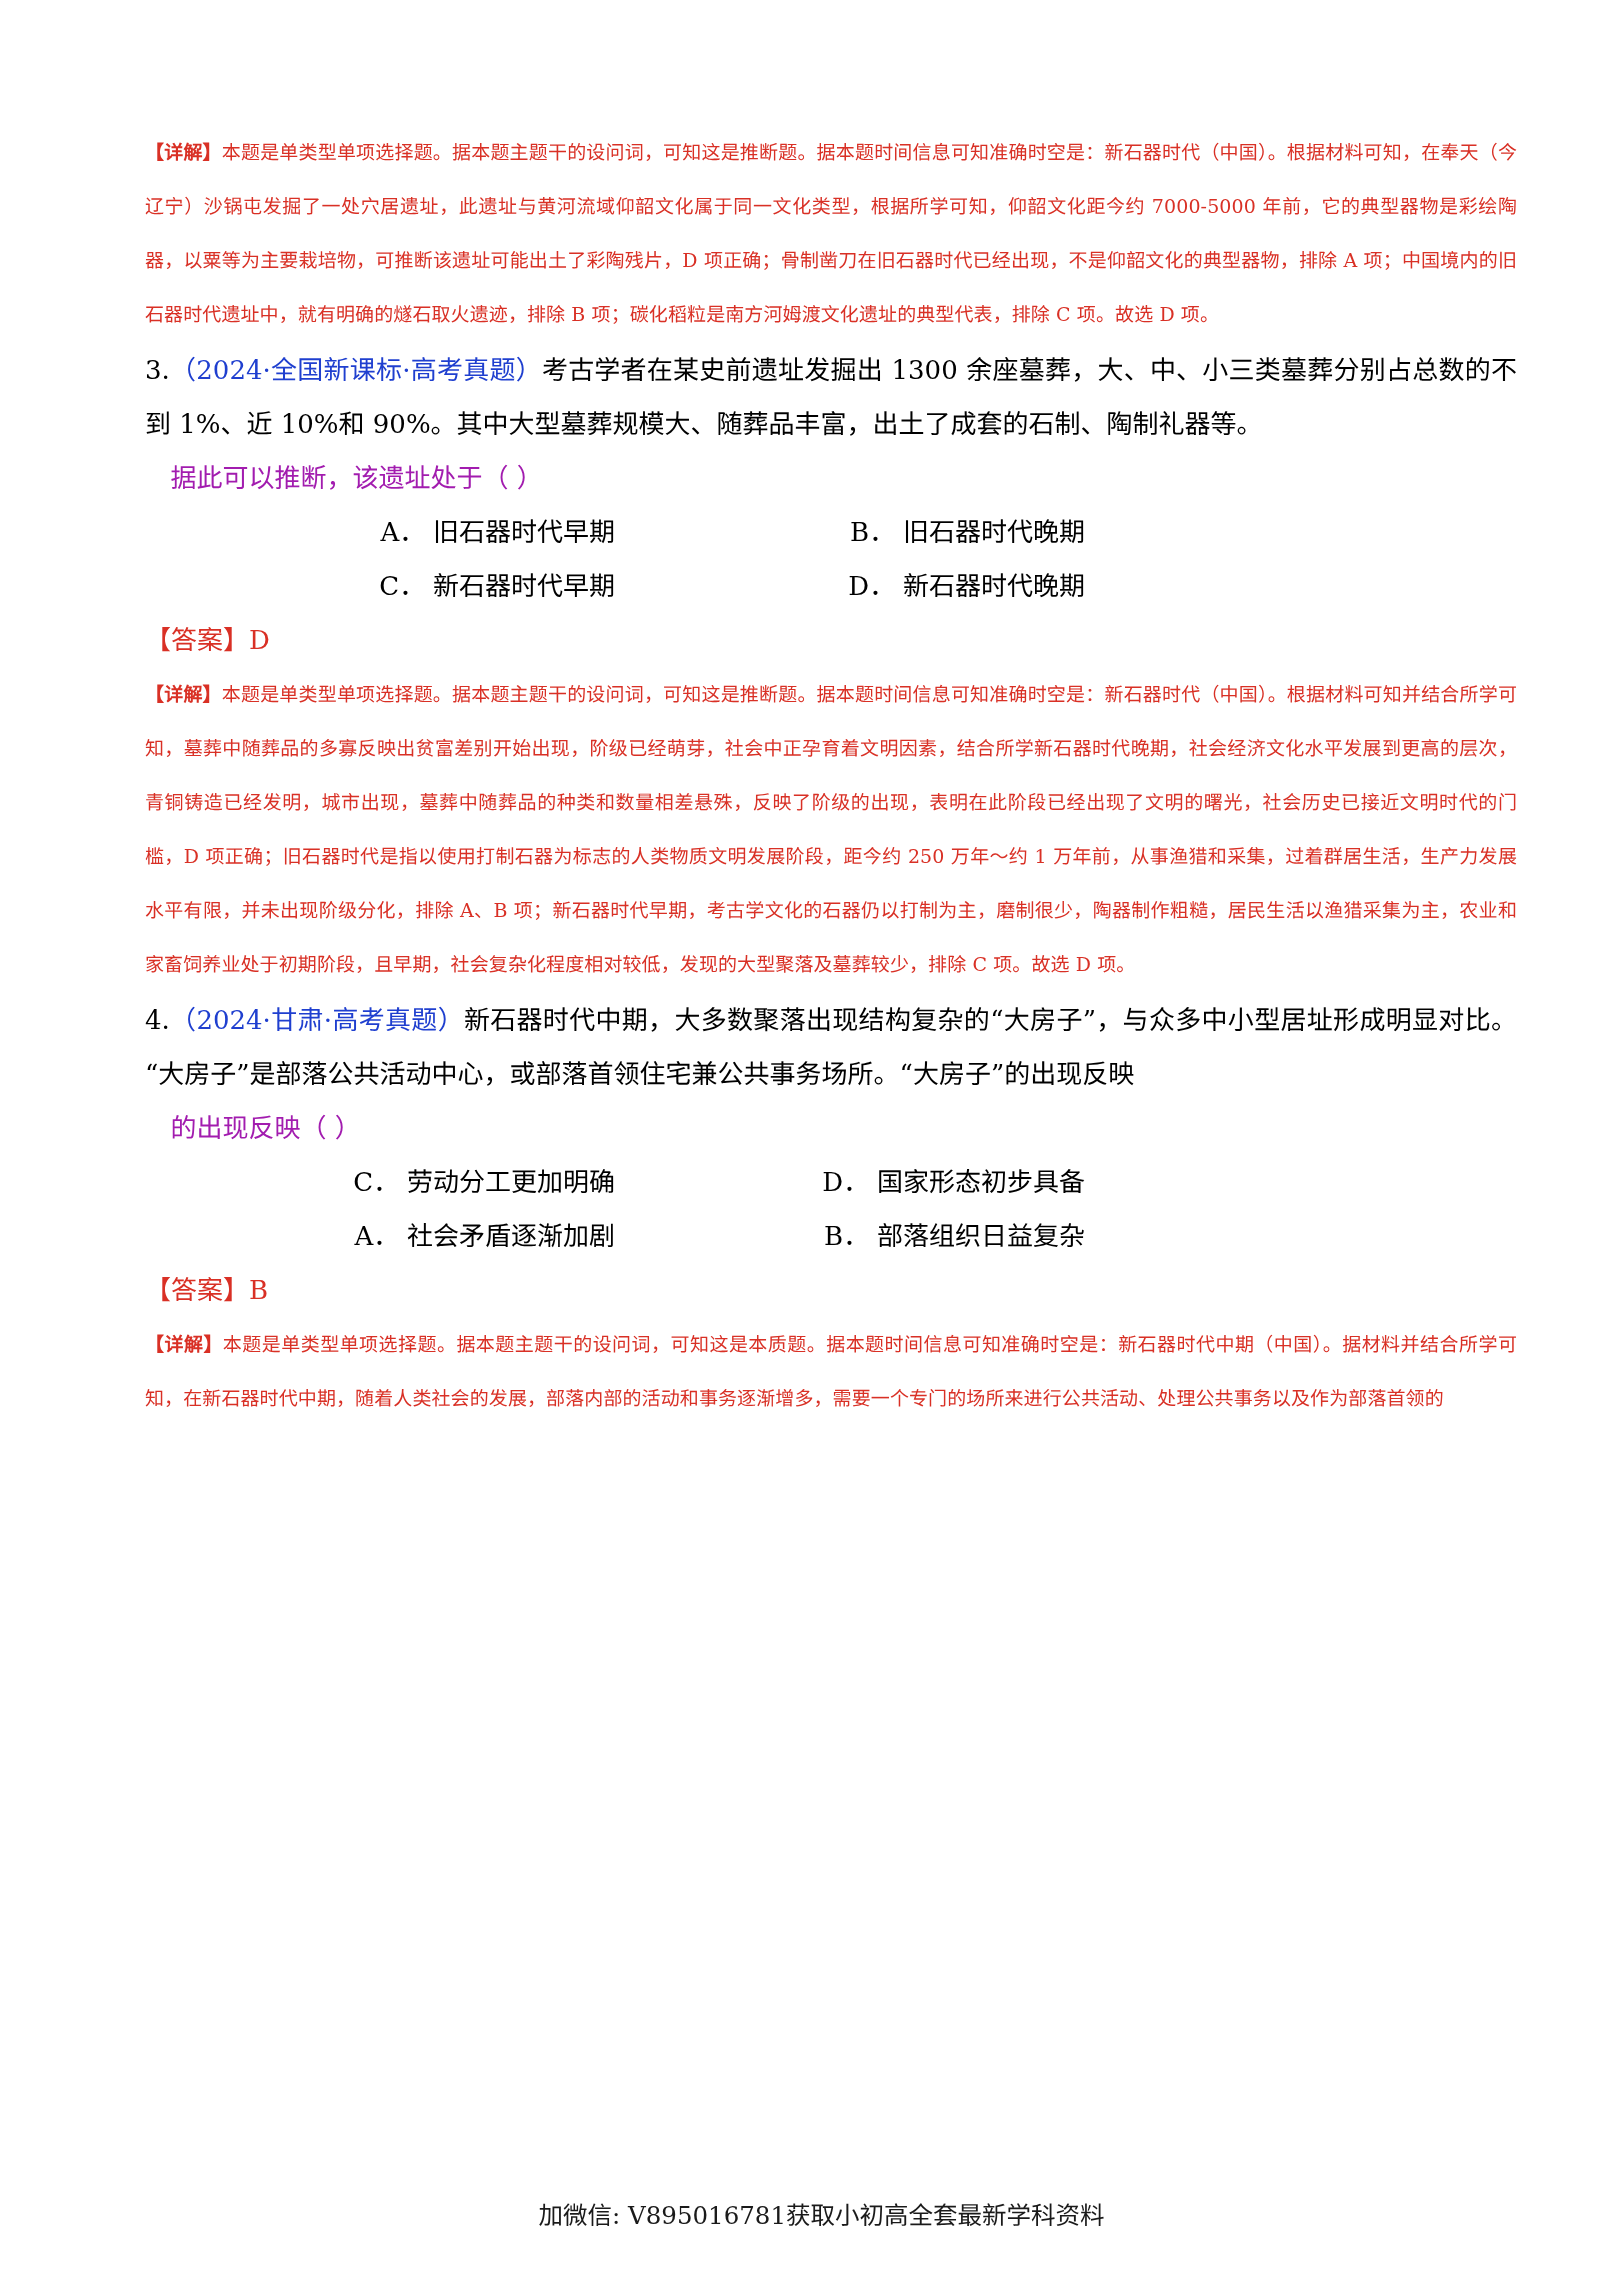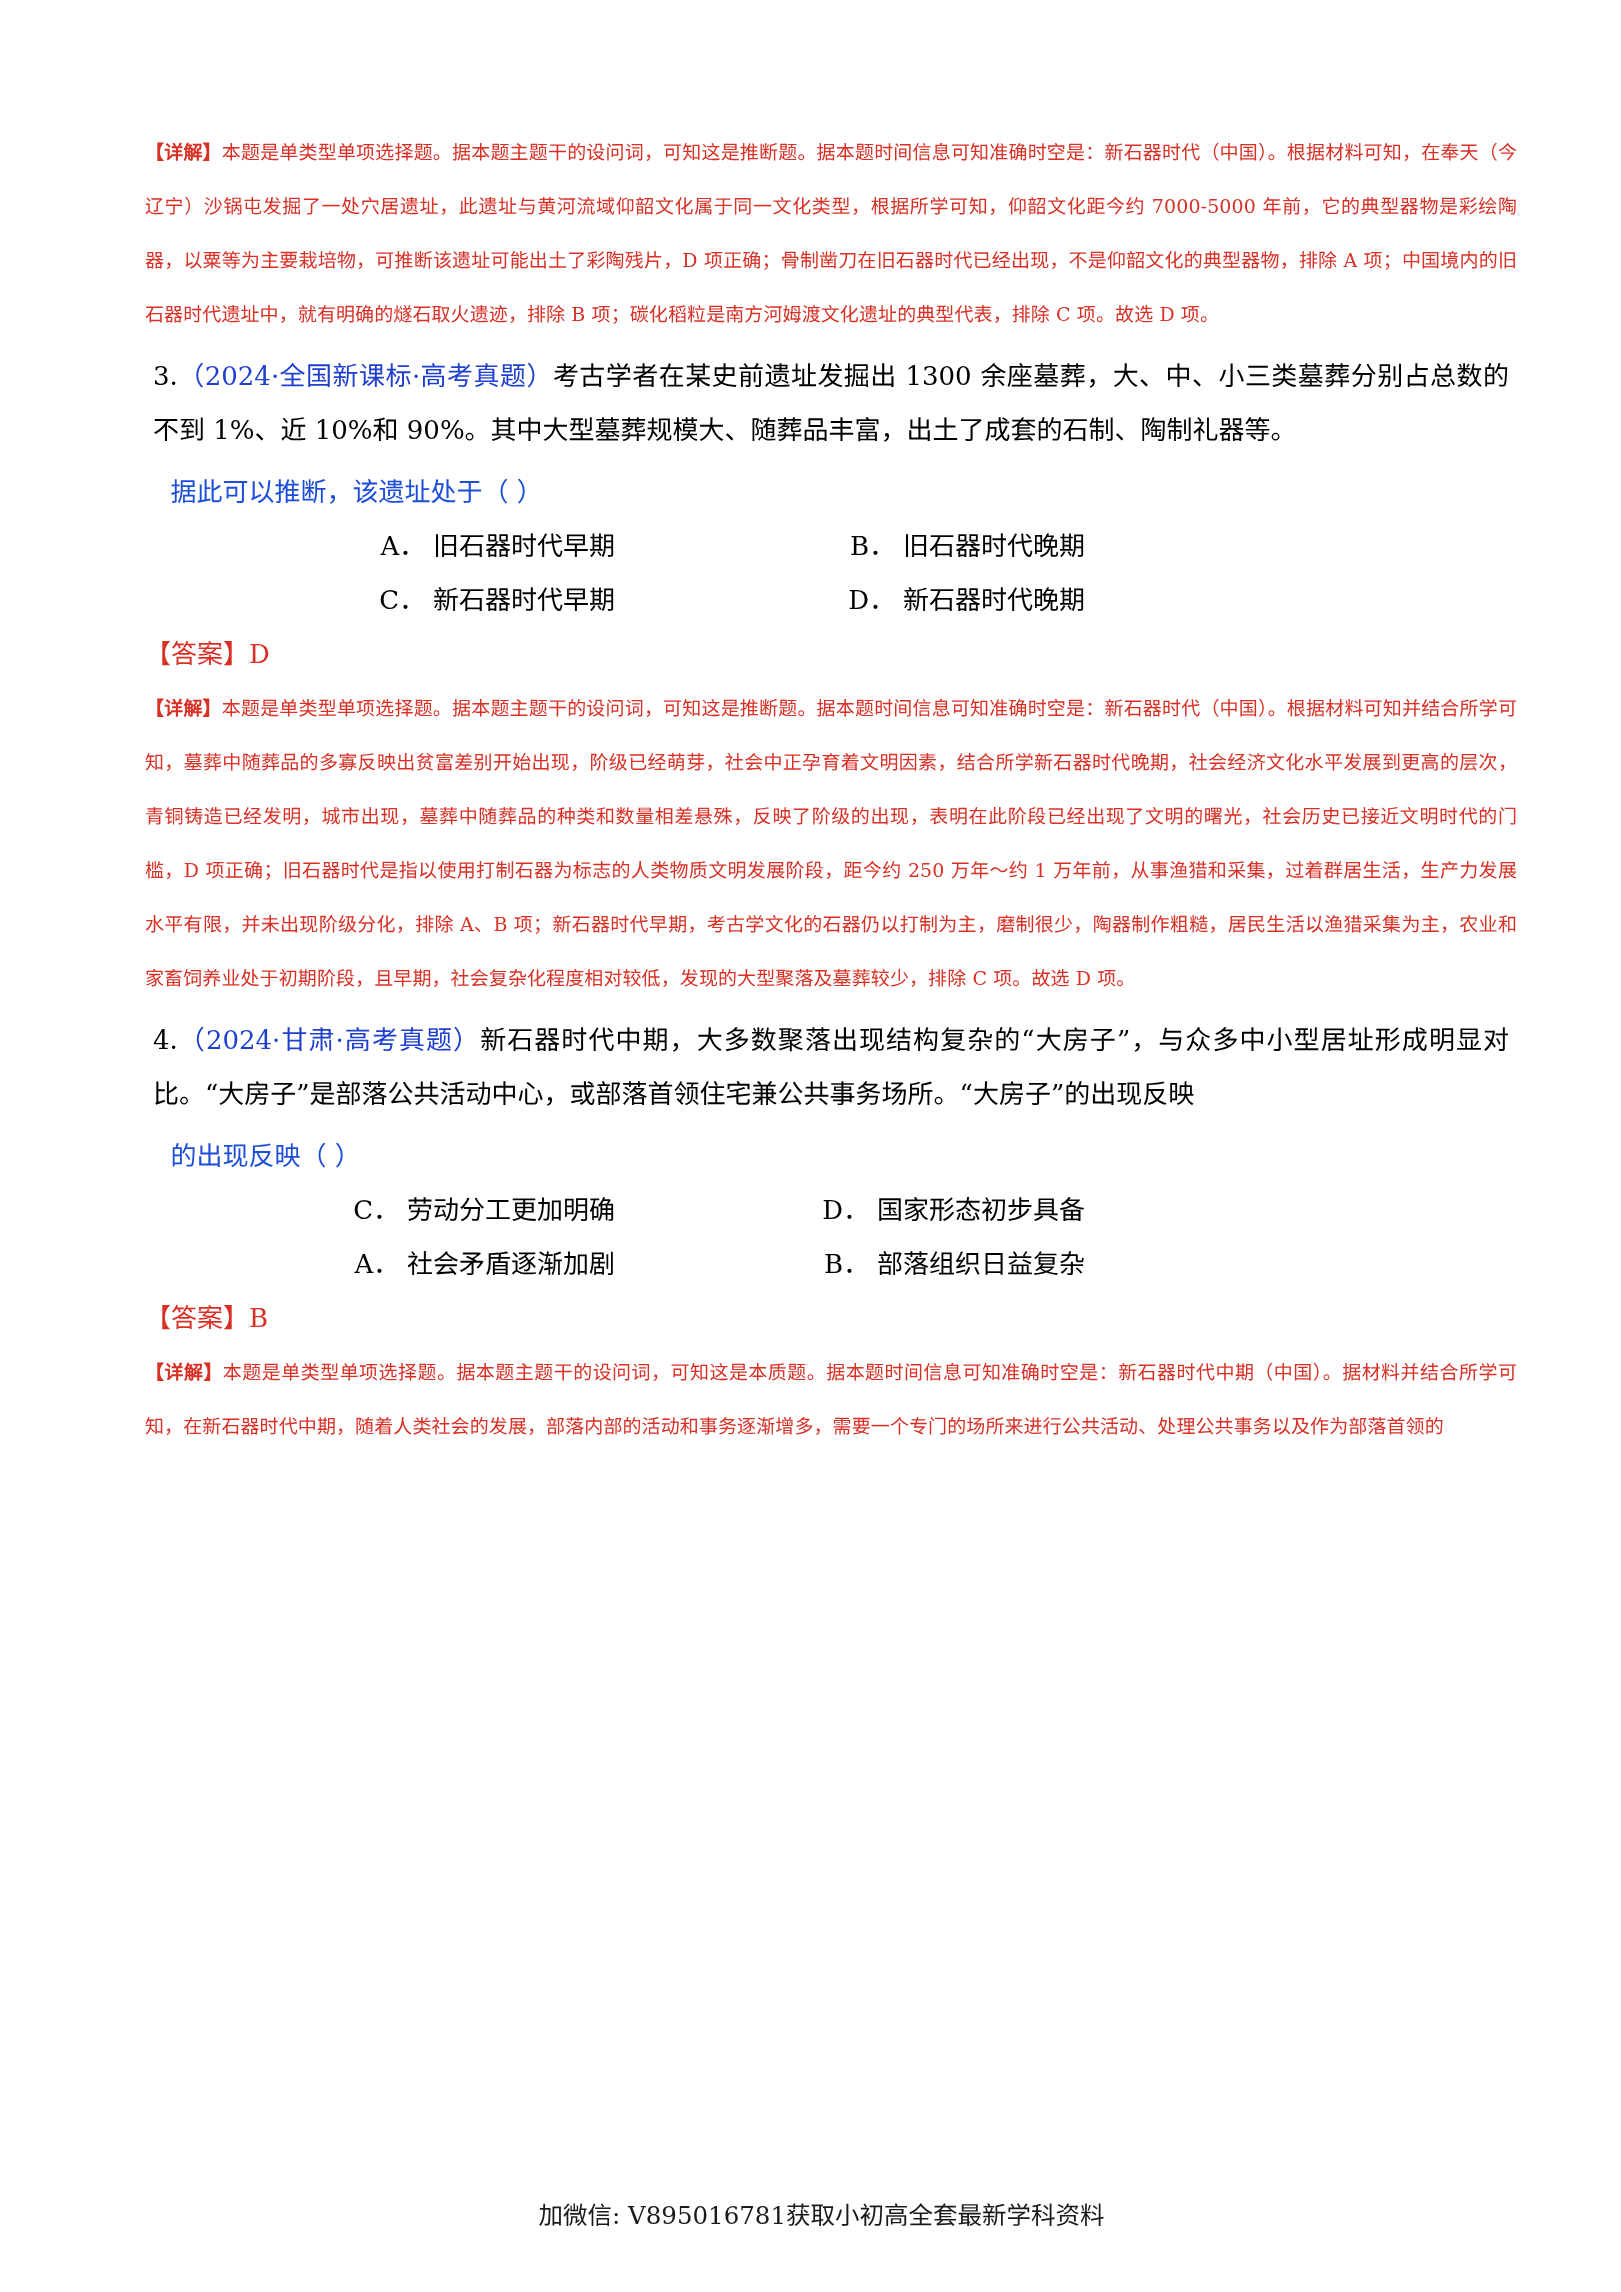--- a/index.html
+++ b/index.html
@@ -49,30 +49,30 @@
   .answer .letter {
     font-family: "DejaVu Serif", "Liberation Serif", serif;
   }
 
   .question {
     color: #000000;
     font-size: 26px;
     line-height: 54px;
     text-align: justify;
     text-justify: inter-ideograph;
-    margin: 8px;
+    margin: 0;
   }
   .question .src {
     color: #1f3fcf;
   }
   .stem-line {
     margin: 0;
     font-size: 26px;
     line-height: 54px;
-    color: #1d4ed8;
+    color: #a21caf;
   }
   .stem-line.indented {
     padding-left: 25.5px;
   }
 
   
   .options {
     margin: 0;
     padding: 0;
     text-align: right;

